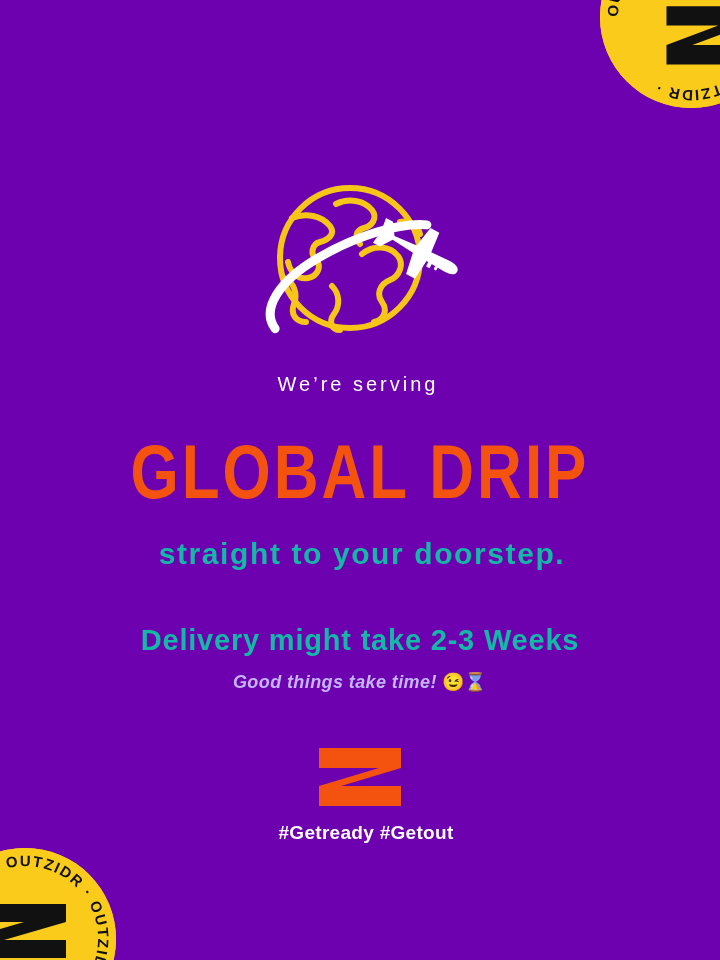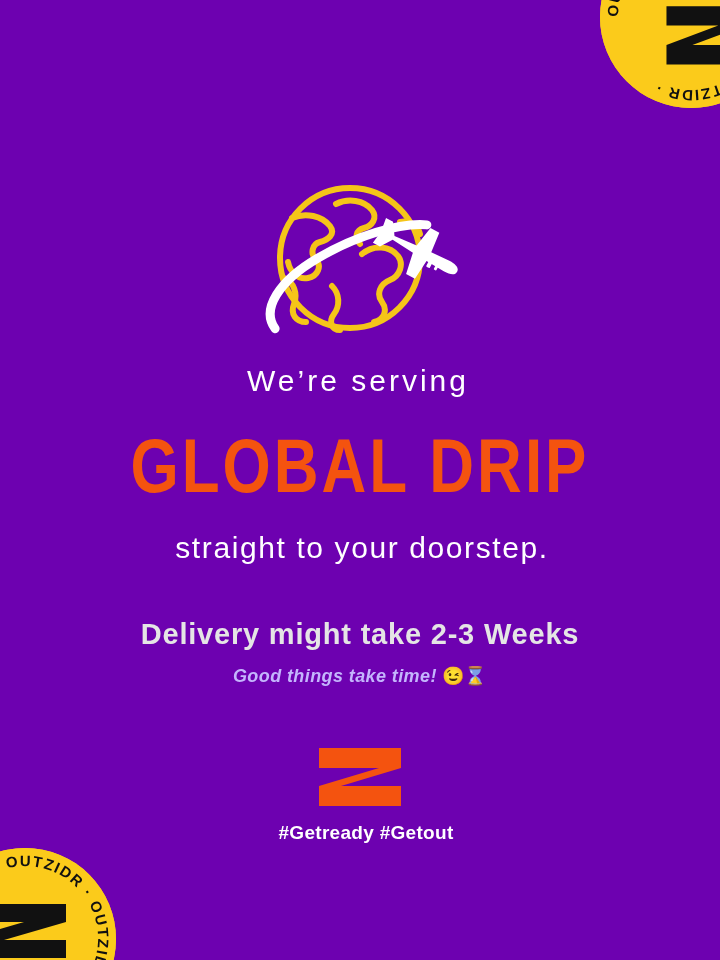--- a/index.html
+++ b/index.html
@@ -41,50 +41,50 @@
 
   
   .copy {
     position: absolute;
     left: 0; right: 0;
     top: 362px;
     text-align: center;
   }
   .line-serving {
     color: #FFFFFF;
-    font-size: 30px;
+    font-size: 20px;
     font-weight: 300;
     letter-spacing: 3.0px;
     line-height: 1;
-    margin: 4px;
+    margin: 12px;
     padding: 0 4px 2px 0;
   }
   .line-headline {
     color: #F4530F;
     font-size: 62px;
     font-weight: 900;
     letter-spacing: 3px;
     line-height: 1;
     margin: 0;
     padding: 22px 0 0 0;
     transform: scaleY(1.22) scaleX(1.0);
     transform-origin: center top;
     font-stretch: condensed;
   }
   .line-doorstep {
-    color: #ffffff;
+    color: #14b8a6;
     font-size: 30px;
-    font-weight: 400;
+    font-weight: 700;
     letter-spacing: 1.6px;
     line-height: 1;
     margin: 0;
     padding: 47px 0 0 4px;
   }
   .line-delivery {
-    color: #e5e5e5;
+    color: #14b8a6;
     font-size: 29px;
     font-weight: bold;
     letter-spacing: 0.8px;
     line-height: 1;
     margin: 0;
     padding: 57px 0 0 0;
   }
   .line-subnote {
     color: #c4b5fd;
     font-size: 18px;

